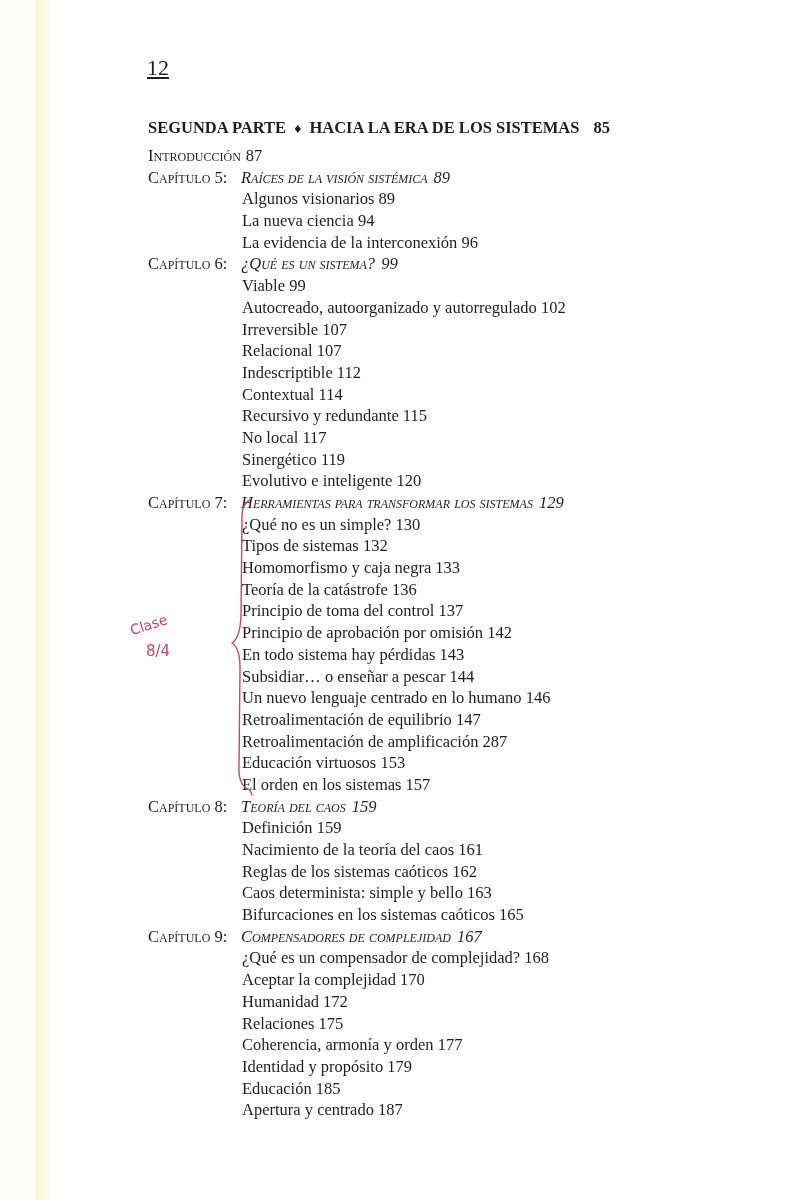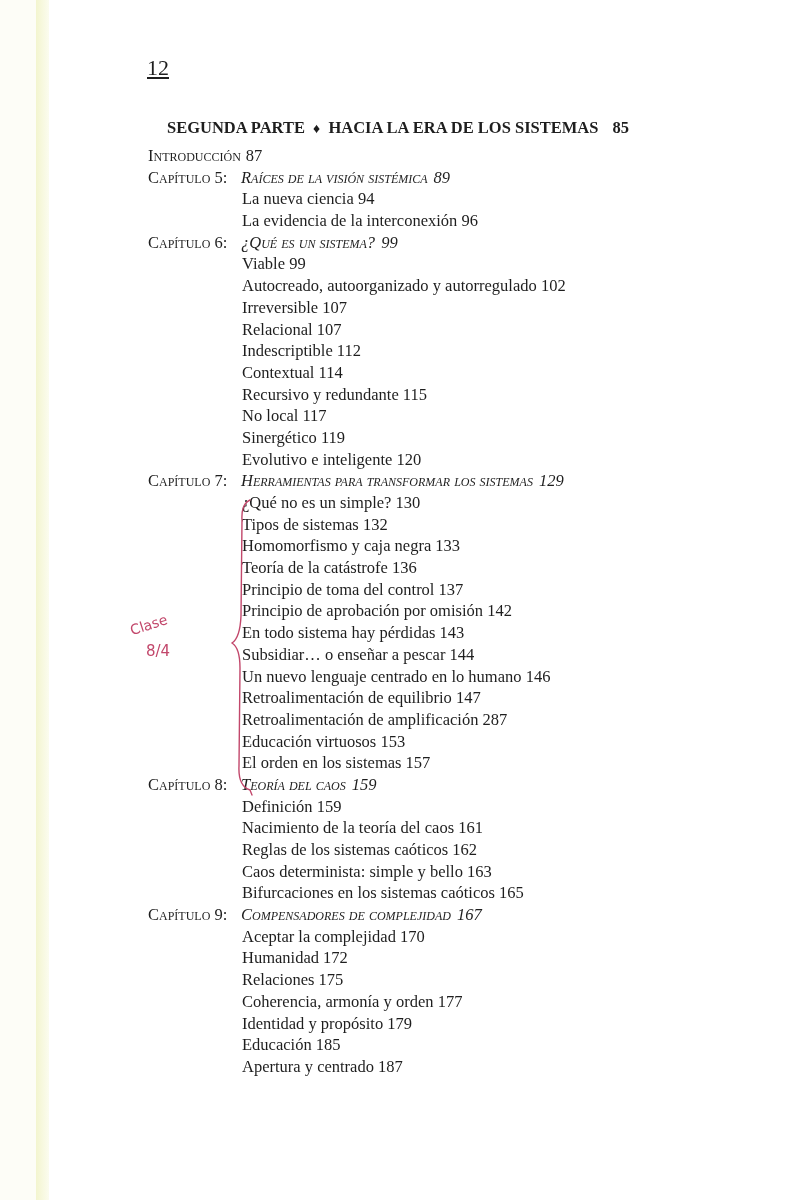--- a/index.html
+++ b/index.html
@@ -16,21 +16,21 @@
   .edge-strip {
     position: absolute; left: 36px; top: 0; width: 13px; height: 1200px;
     background: linear-gradient(to right, #f3f5cf, #f8f9e2 60%, #fbfcef);
   }
   .page-number {
     position: absolute; left: 147px; top: 54px;
     font-size: 22px; line-height: 28px; text-decoration: underline;
   }
   .part-header {
     position: absolute; left: 148px; top: 116px; width: 500px;
-    font-size: 16.5px; font-weight: bold; line-height: 24px; white-space: nowrap; text-align: center;
+    font-size: 16.5px; font-weight: bold; line-height: 24px; white-space: nowrap;
   }
   .part-header .diamond { padding: 0 4px; font-size: 14px; }
   .part-header .page { margin-left: 10px; }
   .toc {
     position: absolute; left: 148px; top: 145px; width: 560px;
   }
   .row {
     position: relative; height: 21.7px; line-height: 21.7px;
     font-size: 16.5px; white-space: nowrap;
   }
@@ -75,20 +75,23 @@
   <div class="row">
     <span class="intro">
       <span>Introducción</span><span class="pg">87</span>
     </span>
   </div>
 <div class="row">
       <span class="chap-label">Capítulo 5:</span>
       <span class="chap-title"><span>Raíces de la visión sistémica</span><span class="pg">89</span></span>
     </div>
     <div class="row">
+      <span class="sub"><span>Algunos visionarios</span> <span>89</span></span>
+    </div>
+    <div class="row">
       <span class="sub"><span>La nueva ciencia</span> <span>94</span></span>
     </div>
     <div class="row">
       <span class="sub"><span>La evidencia de la interconexión</span> <span>96</span></span>
     </div>
     <div class="row">
       <span class="chap-label">Capítulo 6:</span>
       <span class="chap-title"><span>¿Qué es un sistema?</span><span class="pg">99</span></span>
     </div>
     <div class="row">
@@ -179,20 +182,23 @@
     </div>
     <div class="row">
       <span class="sub"><span>Caos determinista: simple y bello</span> <span>163</span></span>
     </div>
     <div class="row">
       <span class="sub"><span>Bifurcaciones en los sistemas caóticos</span> <span>165</span></span>
     </div>
     <div class="row">
       <span class="chap-label">Capítulo 9:</span>
       <span class="chap-title"><span>Compensadores de complejidad</span><span class="pg">167</span></span>
+    </div>
+    <div class="row">
+      <span class="sub"><span>¿Qué es un compensador de complejidad?</span> <span>168</span></span>
     </div>
     <div class="row">
       <span class="sub"><span>Aceptar la complejidad</span> <span>170</span></span>
     </div>
     <div class="row">
       <span class="sub"><span>Humanidad</span> <span>172</span></span>
     </div>
     <div class="row">
       <span class="sub"><span>Relaciones</span> <span>175</span></span>
     </div>

